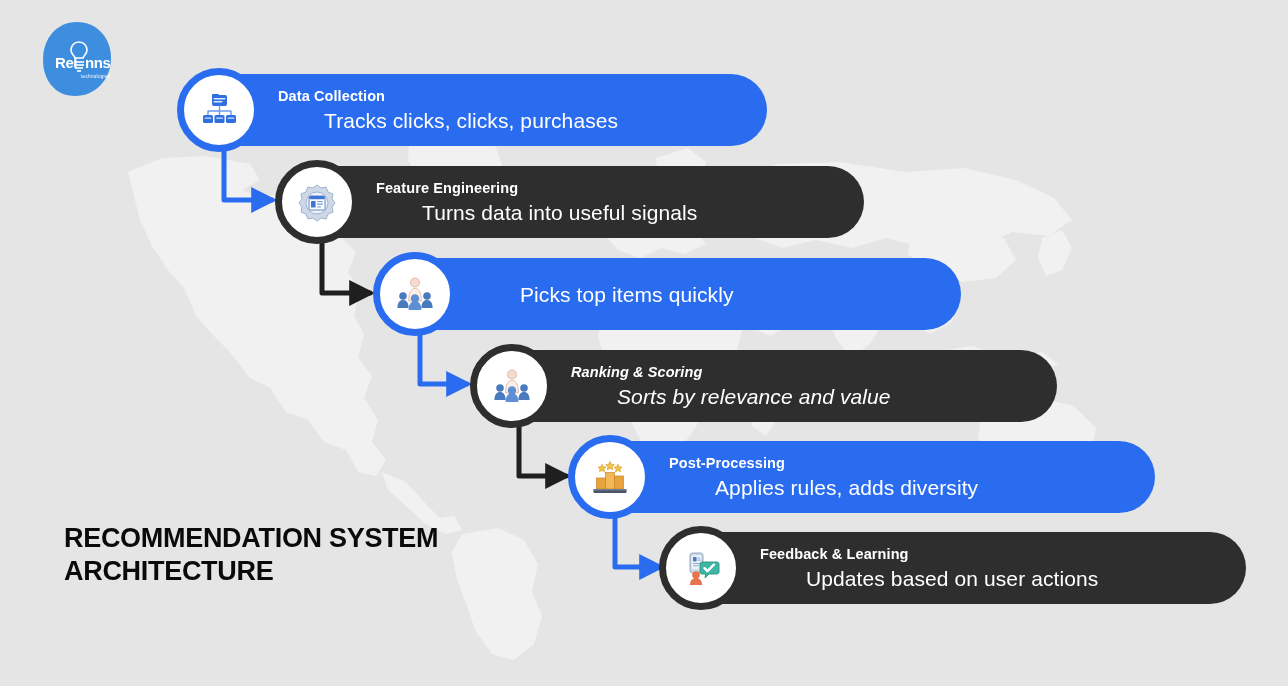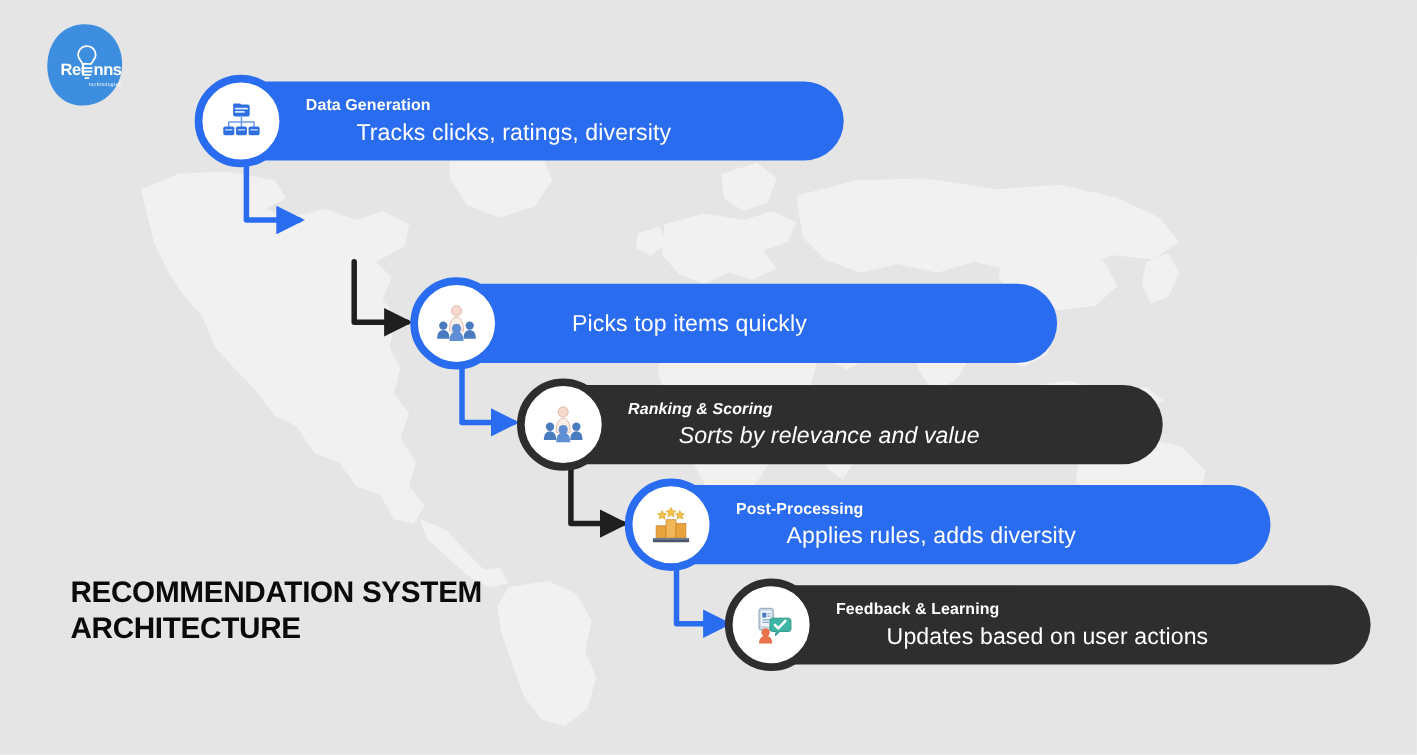--- a/index.html
+++ b/index.html
@@ -230,25 +230,45 @@
         <path d="M20.5 16 L20.5 21 M9 21 L32 21 M9 21 L9 25 M20.5 21 L20.5 25 M32 21 L32 25" stroke="#6d9bec" stroke-width="1.4" fill="none" stroke-linecap="round"></path>
         <rect x="4" y="25" width="10" height="8" rx="1.6" fill="#2f6fe0"></rect>
         <rect x="15.5" y="25" width="10" height="8" rx="1.6" fill="#2f6fe0"></rect>
         <rect x="27" y="25" width="10" height="8" rx="1.6" fill="#2f6fe0"></rect>
         <rect x="5.5" y="27.5" width="7" height="1.2" rx="0.6" fill="#cfe0fa"></rect>
         <rect x="17" y="27.5" width="7" height="1.2" rx="0.6" fill="#cfe0fa"></rect>
         <rect x="28.5" y="27.5" width="7" height="1.2" rx="0.6" fill="#cfe0fa"></rect>
       </svg>
     </div>
     <div class="bar-text">
-      <div class="bar-title">Data Generation</div>
-      <div class="bar-sub">Tracks clicks, ratings, diversity</div>
-    </div>
-  </div>
-
+      <div class="bar-title">Data Collection</div>
+      <div class="bar-sub">Tracks clicks, clicks, purchases</div>
+    </div>
+  </div>
+
+  <div class="bar dark" style="left:284px; top:166px; width:580px;">
+    <div class="bar-icon">
+      <svg viewBox="0 0 40 40" xmlns="http://www.w3.org/2000/svg">
+        <path d="M20 3 L24 6 L29 5 L31 10 L36 12 L35 17 L38 21 L35 25 L36 30 L31 32
+                 L29 37 L24 36 L20 39 L16 36 L11 37 L9 32 L4 30 L5 25 L2 21 L5 17
+                 L4 12 L9 10 L11 5 L16 6 Z" fill="#cfd8e6" stroke="#9fb3cd" stroke-width="1"></path>
+        <circle cx="20" cy="21" r="11" fill="#eef3f9" stroke="#9fb3cd" stroke-width="1"></circle>
+        <rect x="12" y="14" width="16" height="14" rx="1.6" fill="#ffffff" stroke="#5f86c4" stroke-width="1"></rect>
+        <rect x="12" y="14" width="16" height="3.2" rx="1.6" fill="#3f74d6"></rect>
+        <rect x="14" y="19" width="4.6" height="6.5" rx="0.6" fill="#3f74d6"></rect>
+        <rect x="20" y="19" width="6" height="1.3" rx="0.6" fill="#8aa9dd"></rect>
+        <rect x="20" y="21.6" width="6" height="1.3" rx="0.6" fill="#8aa9dd"></rect>
+        <rect x="20" y="24.2" width="4" height="1.3" rx="0.6" fill="#8aa9dd"></rect>
+      </svg>
+    </div>
+    <div class="bar-text">
+      <div class="bar-title">Feature Engineering</div>
+      <div class="bar-sub">Turns data into useful signals</div>
+    </div>
+  </div>
 
   <div class="bar blue" style="left:382px; top:258px; width:579px;">
     <div class="bar-icon">
       <svg viewBox="0 0 40 40" xmlns="http://www.w3.org/2000/svg">
         <circle cx="20" cy="8.5" r="4.6" fill="#f7d9cd" stroke="#d9b4a3" stroke-width="0.8"></circle>
         <path d="M13.6 27 C13.6 18.5 16.2 14.4 20 14.4 C23.8 14.4 26.4 18.5 26.4 27 Z" fill="#fdeee6" stroke="#d9b4a3" stroke-width="0.8"></path>
         <circle cx="8" cy="22" r="3.8" fill="#4b7bbf"></circle>
         <path d="M2.4 34 C2.4 28.4 4.8 26 8 26 C11.2 26 13.6 28.4 13.6 34 Z" fill="#4b7bbf"></path>
         <circle cx="32" cy="22" r="3.8" fill="#4b7bbf"></circle>
         <path d="M26.4 34 C26.4 28.4 28.8 26 32 26 C35.2 26 37.6 28.4 37.6 34 Z" fill="#4b7bbf"></path>

